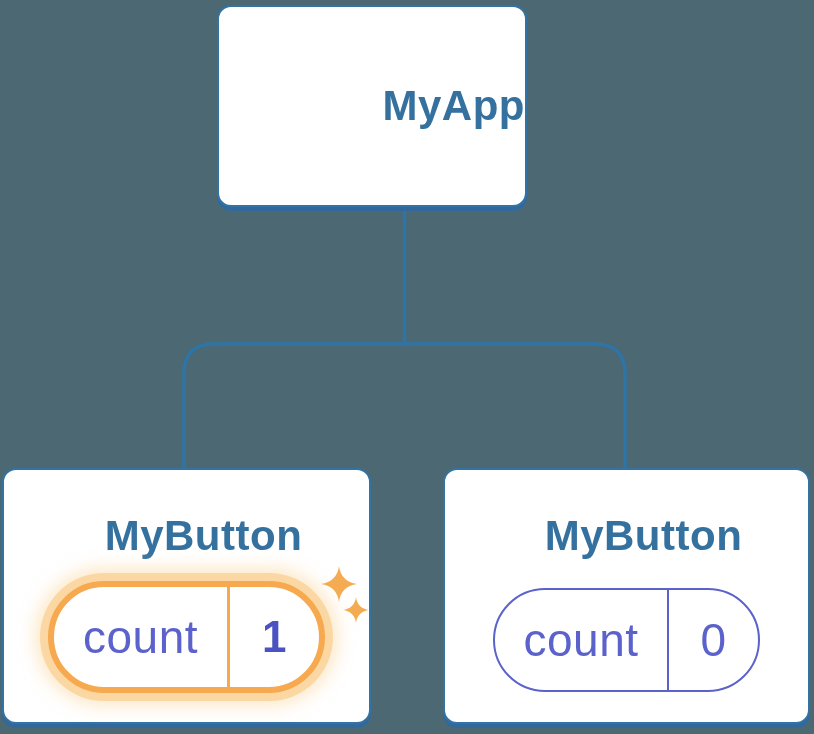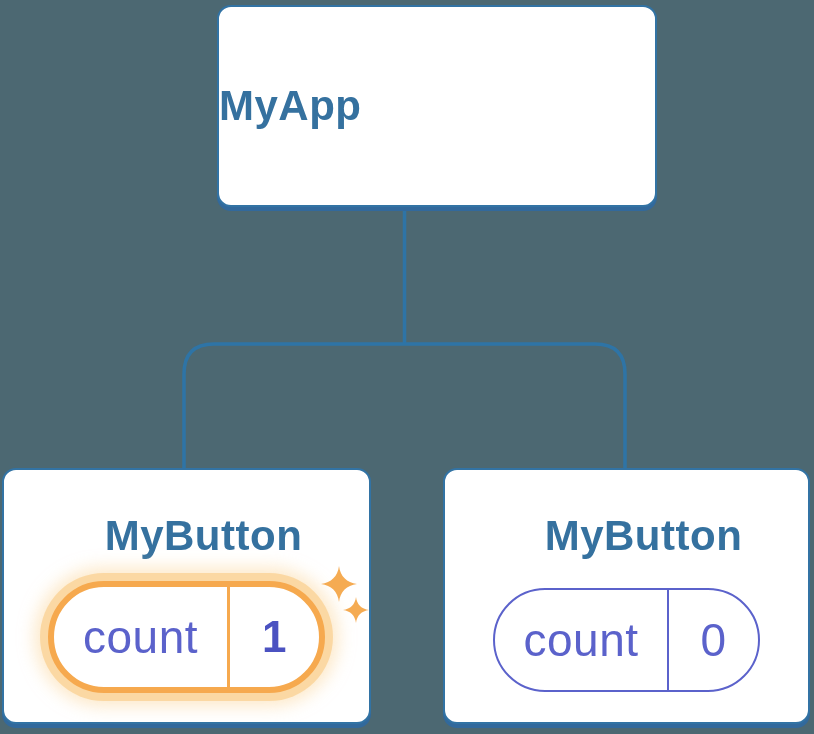--- a/index.html
+++ b/index.html
@@ -26,22 +26,22 @@
   .card {
     position: absolute;
     background: #ffffff;
     border: 2px solid #3273a4;
     border-radius: 14px;
     box-shadow: 0 4px 0 #32699c;
     box-sizing: border-box;
   }
   .card-root {
     left: 217px; top: 5px;
-    width: 440px; height: 202px;
-    display: flex; align-items: center; justify-content: flex-start;
+    width: 310px; height: 202px;
+    display: flex; align-items: center; justify-content: flex-end;
   }
   .card-child-left  { left: 2px;   top: 468px; width: 369px; height: 256px; }
   .card-child-right { left: 443px; top: 468px; width: 367px; height: 256px; }
 
   .node-title {
     color: #35719f;
     font-size: 42px;
     font-weight: 600;
     letter-spacing: 0.5px;
     text-align: center;

